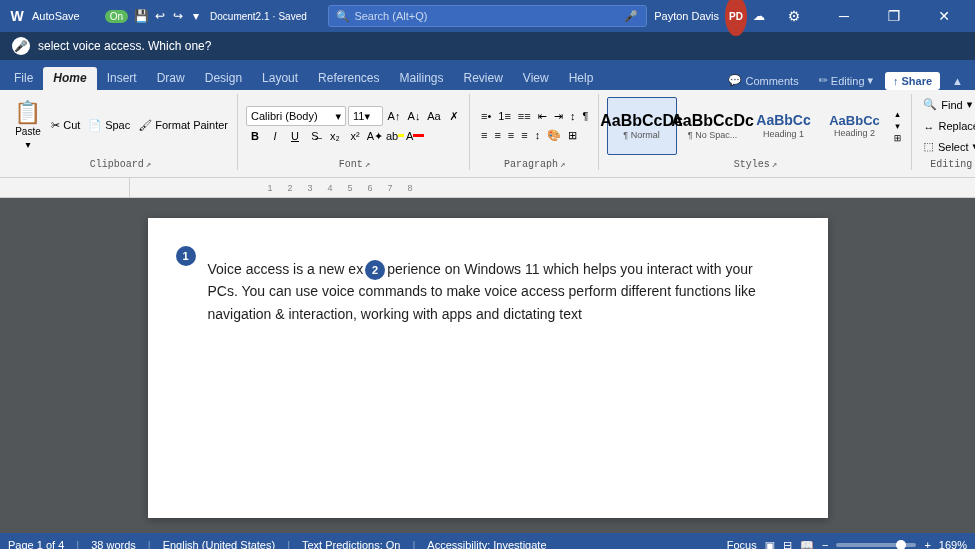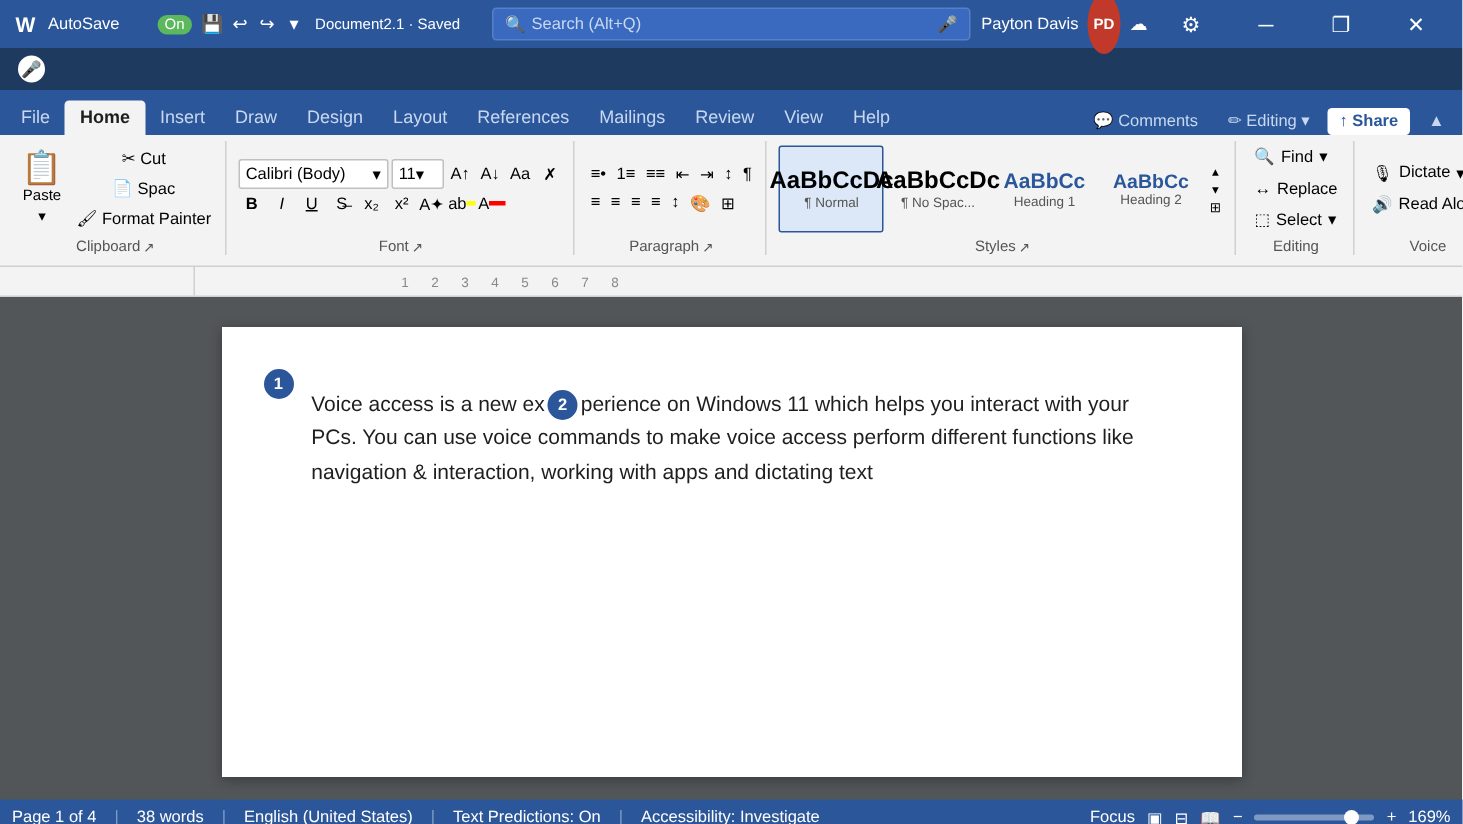--- a/index.html
+++ b/index.html
@@ -101,20 +101,21 @@
       padding: 4px 10px 5px;
       color: #c8d8f0;
       font-size: 12px;
       cursor: pointer;
       border-radius: 3px 3px 0 0;
     }
     .ribbon-tab.active {
       background: #f3f3f3;
       color: #1e1e1e;
       font-weight: 600;
+      font-style: italic;
     }
     .ribbon-tab-right {
       margin-left: auto;
       display: flex; align-items: center; gap: 4px;
     }
     .ribbon-btn-small {
       padding: 3px 8px;
       font-size: 11px;
       color: #c8d8f0;
       cursor: pointer;
@@ -157,20 +158,21 @@
     .ribbon-group-label {
       font-size: 10px;
       color: #555;
       margin-top: 2px;
       text-align: left;
       width: 100%;
       display: flex;
       align-items: center;
       justify-content: center;
       gap: 2px;
+      font-family: Liberation Mono, monospace;
     }
     .ribbon-group-label-arrow {
       font-size: 9px;
       cursor: pointer;
     }
     .btn-large {
       display: flex; flex-direction: column; align-items: center; justify-content: center;
       width: 36px; height: 58px;
       cursor: pointer; border-radius: 3px;
       font-size: 10px; gap: 2px;
@@ -407,20 +409,21 @@
     <div class="win-btn">─</div>
     <div class="win-btn">❐</div>
     <div class="win-btn close">✕</div>
   </div>
 </div>
 
 <div class="voice-bar">
   <div class="voice-icon-circle">
     <span class="voice-icon-inner">🎤</span>
   </div>
+  <span>select voice access. Which one?</span>
 </div>
 
 <div class="ribbon-tabs">
   <div class="ribbon-tab">File</div>
   <div class="ribbon-tab active">Home</div>
   <div class="ribbon-tab">Insert</div>
   <div class="ribbon-tab">Draw</div>
   <div class="ribbon-tab">Design</div>
   <div class="ribbon-tab">Layout</div>
   <div class="ribbon-tab">References</div>
@@ -448,21 +451,21 @@
 
 <div class="ribbon">
 
   <div class="ribbon-group">
     <div class="ribbon-group-content">
       <div class="btn-large">
         <span class="icon-large">📋</span>
         <span>Paste</span>
         <span>▾</span>
       </div>
-      <div style="display:flex;flex-direction:column;gap:2px;">
+      <div style="display:flex;flex-direction:row;gap:2px;">
         <div class="btn-small">✂ Cut</div>
         <div class="btn-small">📄 Spac</div>
         <div class="btn-small">🖌 Format Painter</div>
       </div>
     </div>
     <div class="ribbon-group-label">
       <span>Clipboard</span>
       <span class="ribbon-group-label-arrow">↗</span>
     </div>
   </div>

